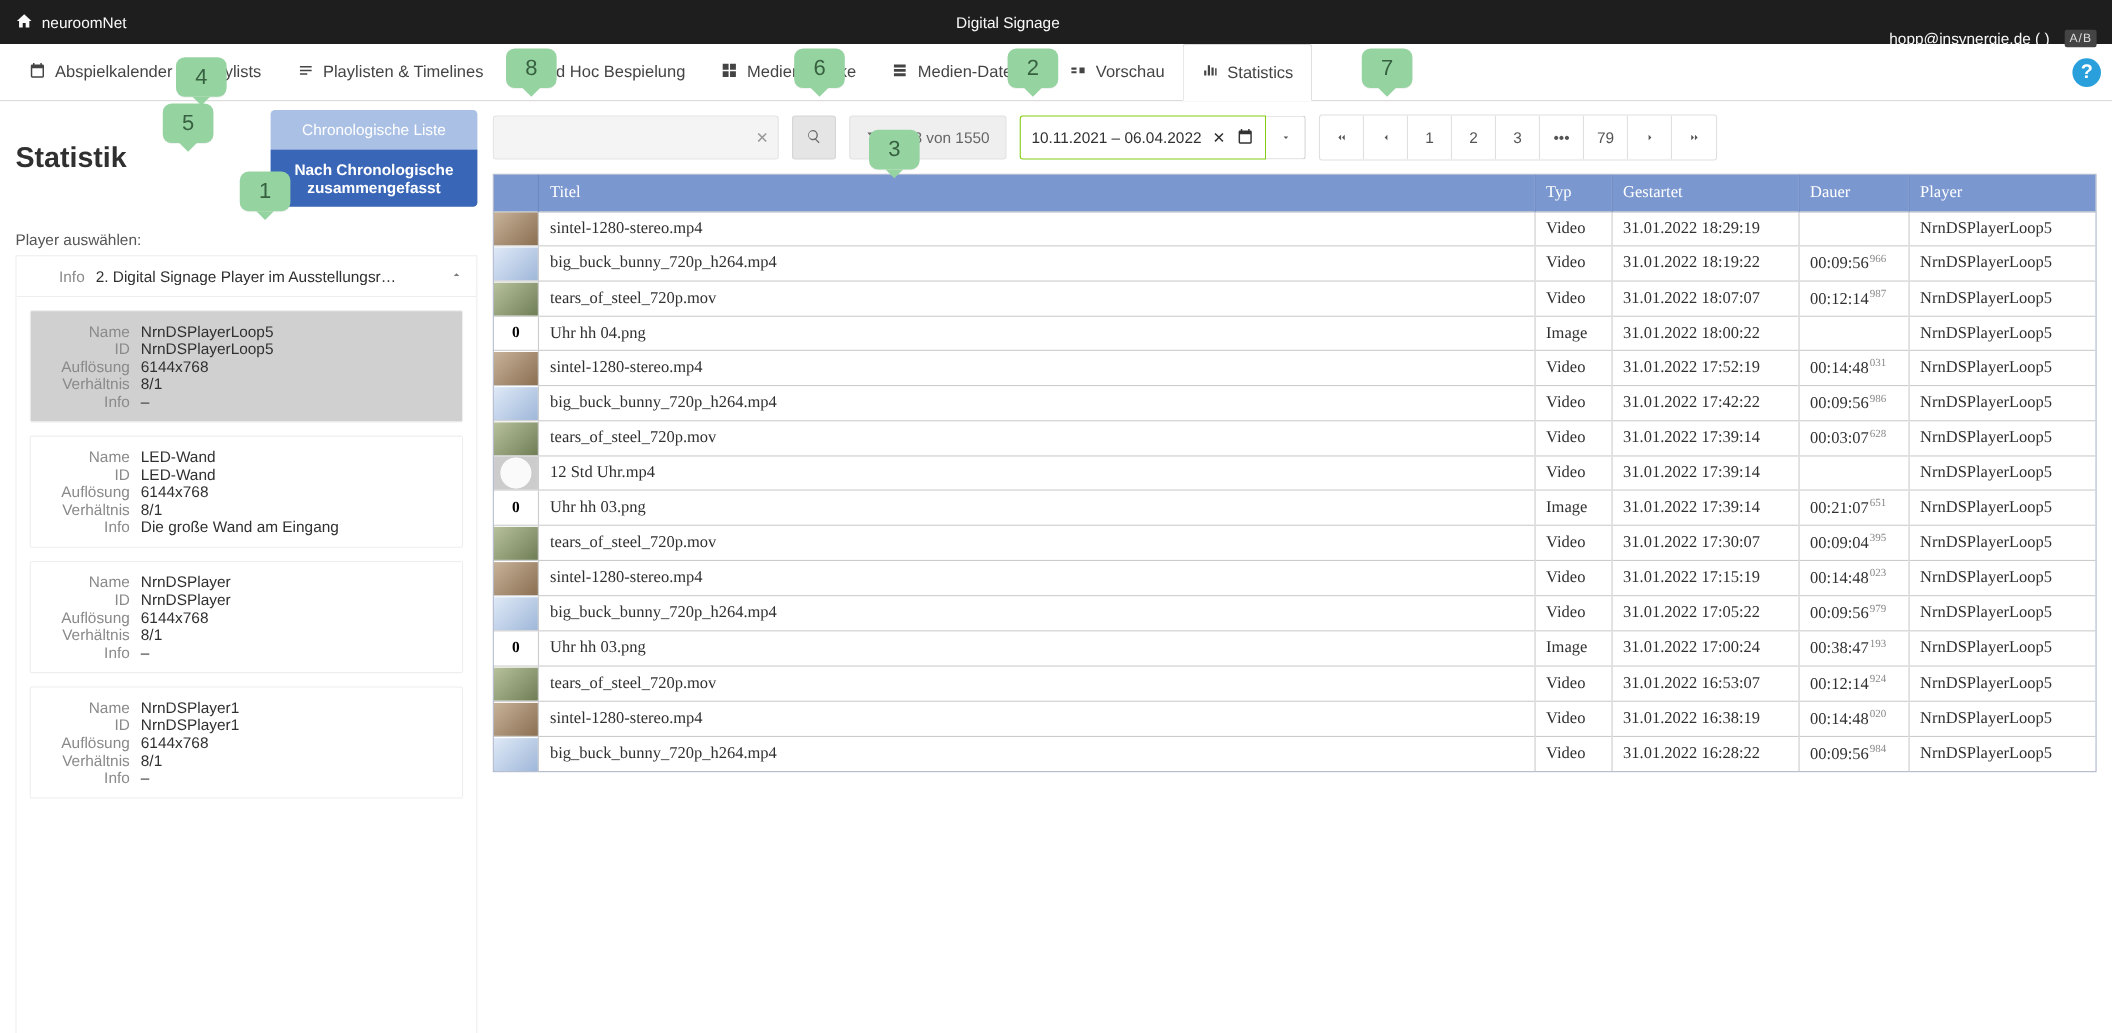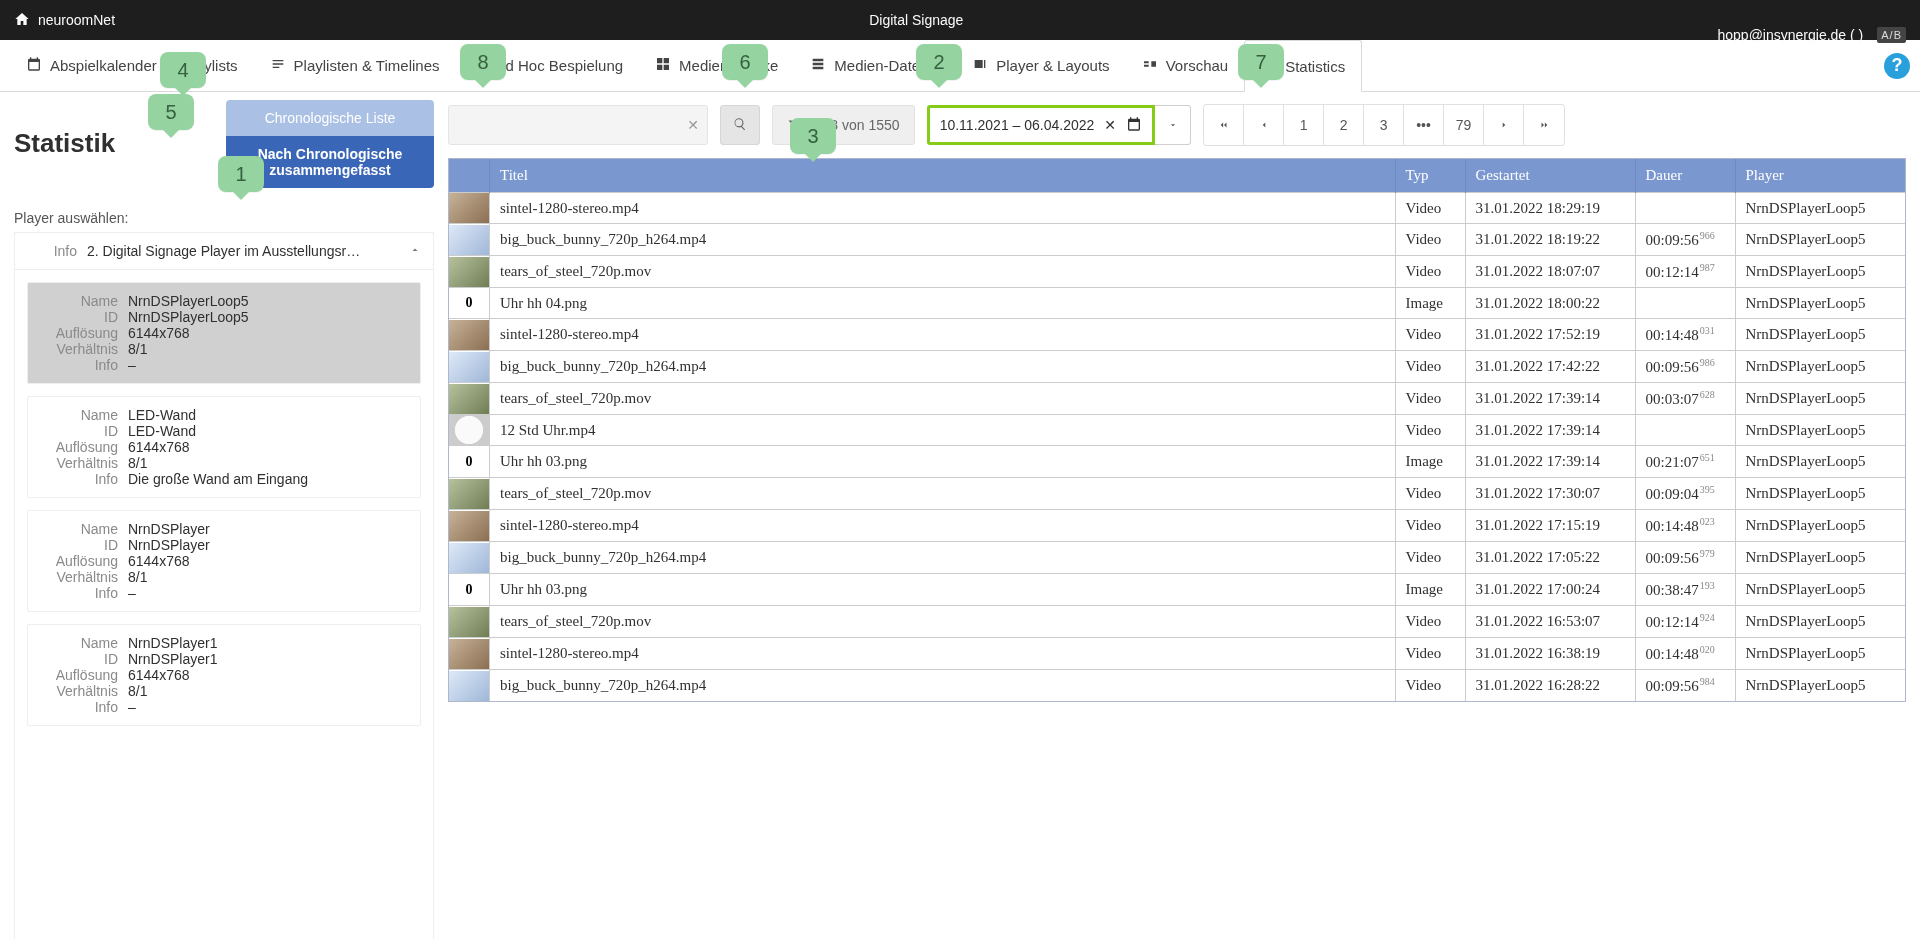--- a/index.html
+++ b/index.html
@@ -43,21 +43,21 @@
   .callout::after { content:""; position:absolute; bottom:-8px; left:50%; transform:translateX(-50%); border:8px solid transparent; border-top-color:var(--callout); border-bottom:none;}
 
   
   .body-wrap { display:flex; padding:12px 14px 40px 14px; gap:14px; }
   .left-col { width:420px; }
   .right-col { flex:1; }
 
   h1.page-title { font-size:26px; font-weight:600; margin:24px 0 14px 0; }
 
   .view-buttons { display:flex; flex-direction:column; align-items:flex-end; gap:0; margin-top:-4px; }
-  .view-buttons button { width:208px; border:none; color:#fff; font-size:14px; padding:10px 8px; cursor:pointer; }
+  .view-buttons button { width:188px; border:none; color:#fff; font-size:14px; padding:10px 8px; cursor:pointer; }
   .view-buttons button.soft { background:var(--btn-blue-soft); border-radius:4px 4px 0 0;}
   .view-buttons button.hard { background:var(--btn-blue); border-radius:0 0 4px 4px; font-weight:600;}
 
   .left-head { display:flex; align-items:flex-start; justify-content:space-between; }
 
   .players-label { font-size:14px; color:#555; margin:22px 0 6px 0;}
   .player-scroll { border:1px solid #eee; background:#fff; height:720px; overflow:auto; position:relative;}
   .player-scroll::-webkit-scrollbar{width:14px;}
   .player-scroll::-webkit-scrollbar-thumb{background:#cfcfcf;border-radius:3px;}
   .player-scroll::-webkit-scrollbar-track{background:#f3f3f3;}
@@ -77,21 +77,21 @@
   .table-toolbar { display:flex; align-items:center; gap:12px; margin-bottom:12px; }
   .search-wrap { display:flex; align-items:center; background:#f4f4f4; border:1px solid #e4e4e4; border-radius:3px; height:40px; width:260px;}
   .search-wrap input{ flex:1; border:none; background:transparent; padding:0 10px; outline:none; font-size:14px;}
   .search-wrap .clear{ width:28px; text-align:center; color:#999; cursor:pointer;}
   .search-btn{ width:40px; height:40px; background:#e5e5e5; border:1px solid #d6d6d6; border-radius:3px; display:flex;align-items:center;justify-content:center;cursor:pointer;}
   .search-btn svg{width:14px;height:14px;fill:#666;}
   .filter-pill{ height:40px; background:#efefef; border:1px solid #e2e2e2; border-radius:3px; display:flex; align-items:center; padding:0 14px; gap:8px; color:#666;}
   .filter-pill svg{width:12px;height:12px;fill:#666;}
 
   .date-wrap{ display:flex; align-items:center; height:40px; }
-  .date-box{ height:40px; border:3px solid #84cc16; border-radius:3px 0 0 3px; display:flex; align-items:center; padding:0 10px; gap:10px; background:#fff;}
+  .date-box{ height:40px; border:1px solid #84cc16; border-radius:3px 0 0 3px; display:flex; align-items:center; padding:0 10px; gap:10px; background:#fff;}
   .date-box .x{cursor:pointer;}
   .date-box svg{width:16px;height:16px;fill:#333;}
   .date-drop{ width:36px; height:40px; border:1px solid #cfcfcf; border-left:none; border-radius:0 3px 3px 0; background:#fff; display:flex; align-items:center; justify-content:center;}
   .date-drop svg{width:10px;height:10px;fill:#555;}
 
   .pager{ display:flex; border:1px solid var(--pager-border); border-radius:3px; overflow:hidden;}
   .pager .pg{ min-width:40px; height:40px; display:flex;align-items:center;justify-content:center; border-right:1px solid var(--pager-border); cursor:pointer; color:#555; padding:0 10px;}
   .pager .pg:last-child{border-right:none;}
   .pager .pg svg{width:10px;height:10px;fill:#555;}
 
@@ -158,26 +158,20 @@
       <span>Medien-Blöcke</span>
     </div>
     <div class="tab">
       <span><svg viewBox="0 0 24 24">
           <path d="M4 4h16v4H4zm0 6h16v4H4zm0 6h16v4H4z"></path>
         </svg></span>
       <span>Medien-Dateien</span>
     </div>
     <div class="tab">
       <span><svg viewBox="0 0 24 24">
-          <path d="M4 6h12v12H4zM18 6h2v12h-2z"></path>
-        </svg></span>
-      <span>Player &amp; Layouts</span>
-    </div>
-    <div class="tab">
-      <span><svg viewBox="0 0 24 24">
           <path d="M3 8h7v3H3zm0 5h7v3H3zm11-5h7v8h-7z"></path>
         </svg></span>
       <span>Vorschau</span>
     </div>
     <div class="tab active">
       <span><svg viewBox="0 0 24 24">
           <path d="M4 19h3v-7H4zm5 0h3V5H9zm5 0h3v-11h-3zm5 0h2V9h-2z"></path>
         </svg></span>
       <span>Statistics</span>
     </div>

